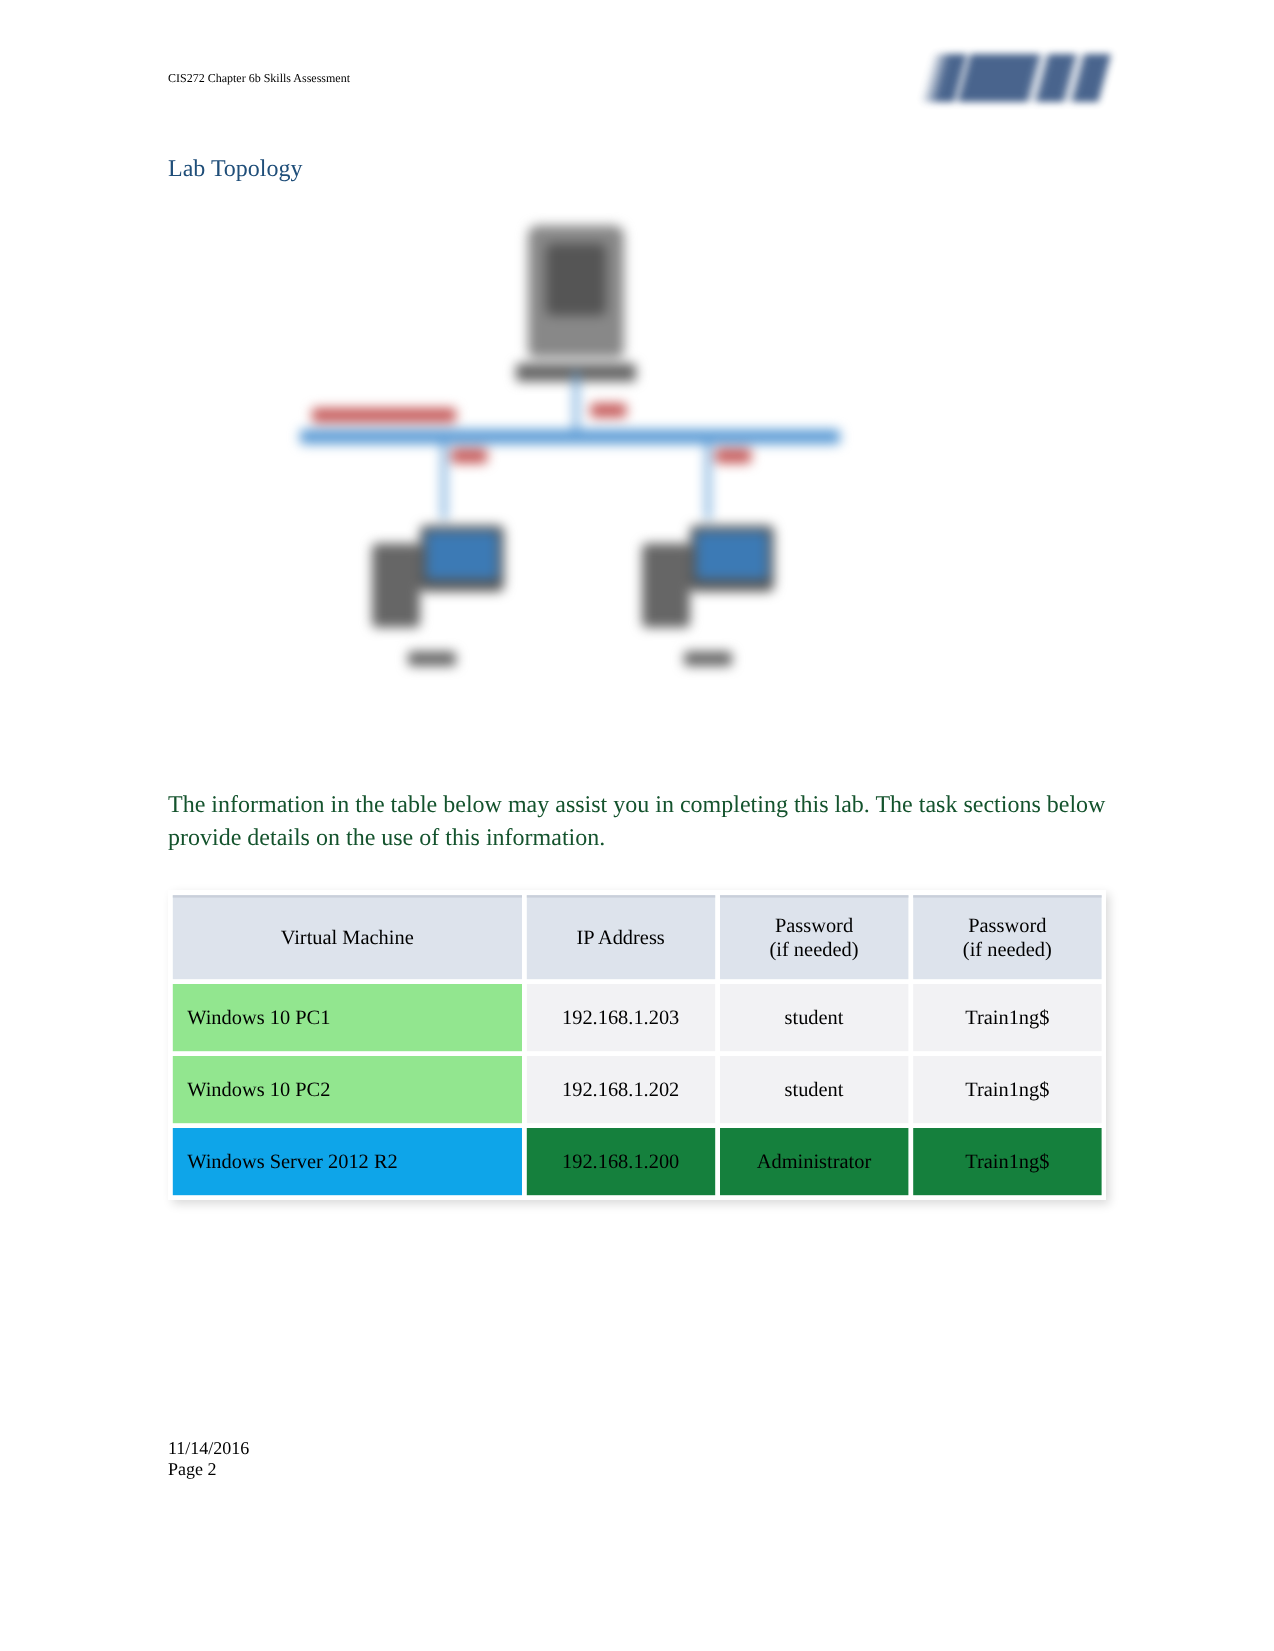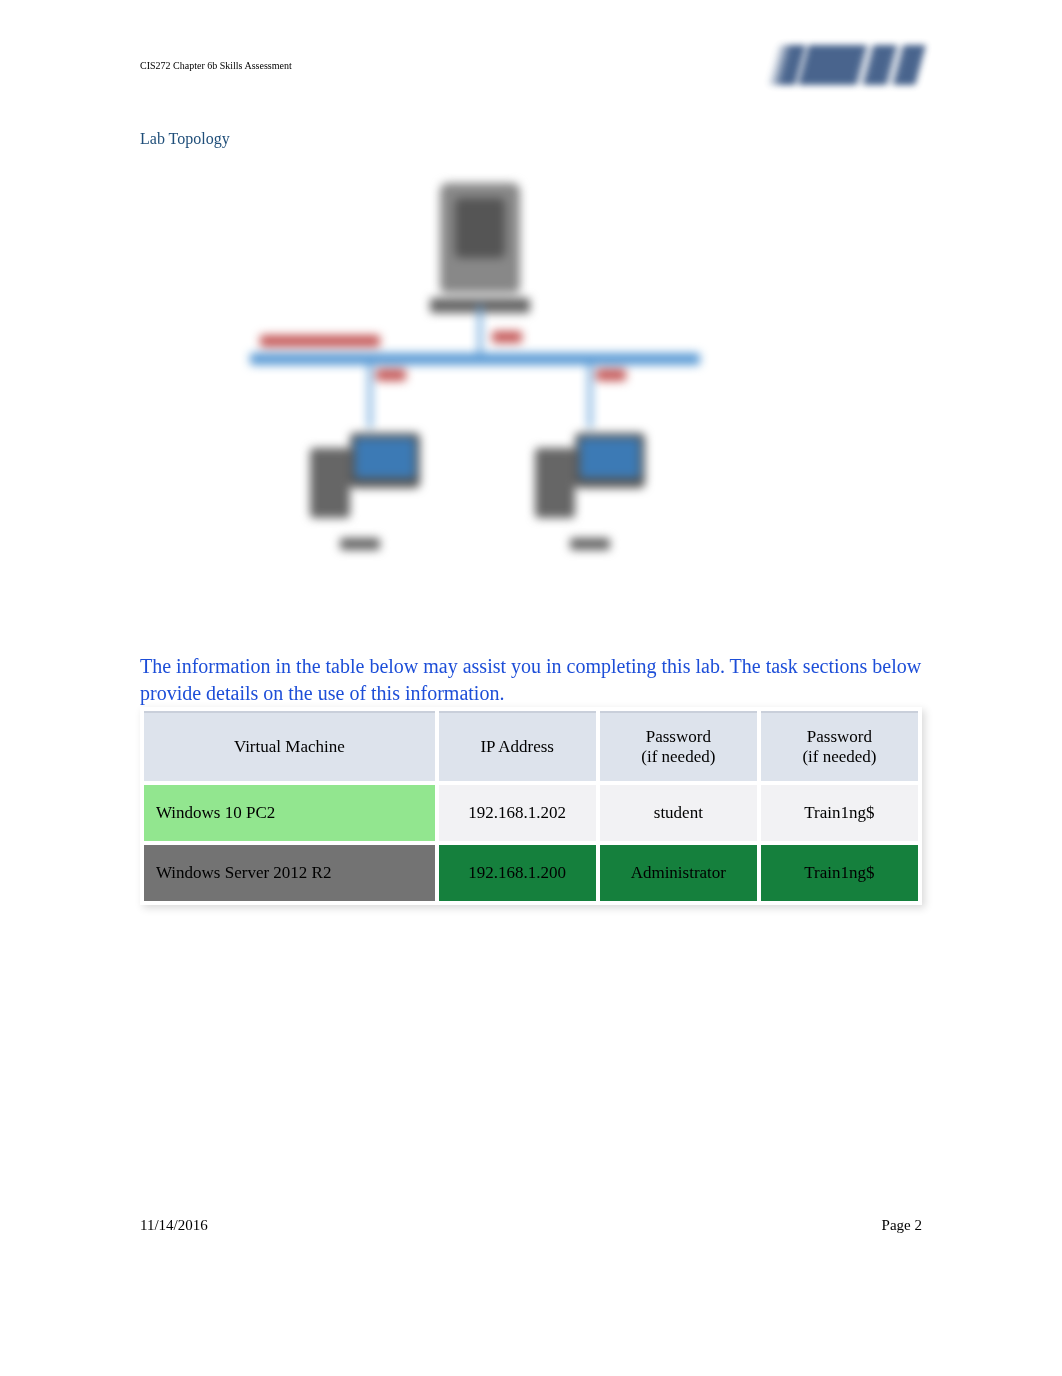--- a/index.html
+++ b/index.html
@@ -55,21 +55,21 @@
         #2a4a7a 78%,
         transparent 82%,
         #2a4a7a 86%,
         #2a4a7a 98%,
         transparent 100%
       );
       transform: skewX(-15deg);
       border-radius: 3px;
     }
     .section-heading {
-      font-size: 16px;
+      font-size: 20px;
       color: #1f4e79;
       margin-bottom: 25px;
       font-weight: normal;
       font-family: Liberation Serif, serif;
     }
     .topology {
       width: 560px;
       height: 430px;
       margin: 0 auto 50px 50px;
       position: relative;
@@ -219,22 +219,23 @@
       position: absolute;
       top: 365px;
       left: 380px;
       width: 40px;
       height: 12px;
       background: #666;
       border-radius: 3px;
     }
     .lab-settings-desc {
       font-size: 20px;
-      color: #1d4ed8;
+      color: #14532d;
       line-height: 1.35;
+      margin-bottom: 30px;
     }
     .vm-table {
       width: 100%;
       border-collapse: separate;
       border-spacing: 4px;
       box-shadow: 3px 3px 8px rgba(0,0,0,0.15);
     }
     .vm-table th {
       background: #dde3ec;
       font-weight: normal;
@@ -266,34 +267,34 @@
       text-align: left;
       padding-left: 12px;
     }
     .row-green td.cell-name {
       background: #92e68f;
     }
     .row-green td.cell-other {
       background: #f2f2f4;
     }
     .row-gray td.cell-name {
-      background: #737373;
+      background: #0ea5e9;
     }
     .row-gray td.cell-other {
       background: #15803d;
     }
     .footer {
       position: absolute;
       bottom: 142px;
       left: 140px;
       right: 140px;
       display: flex;
-      justify-content: space-between;
       align-items: baseline;
       font-size: 15px;
+      flex-direction: column;
     }
     .footer-date {
       color: #000;
     }
     .footer-copy {
       color: #000;
     }
     .footer-link {
       color: #0563c1;
       text-decoration: none;
@@ -354,20 +355,26 @@
           <span>(if needed)</span>
         </th>
         <th class="col-pwd">
           <span>Password</span><br>
           <span>(if needed)</span>
         </th>
       </tr>
     </thead>
     <tbody>
       <tr class="row-green">
+        <td class="cell-name">Windows 10 PC1</td>
+        <td class="cell-other">192.168.1.203</td>
+        <td class="cell-other">student</td>
+        <td class="cell-other">Train1ng$</td>
+      </tr>
+      <tr class="row-green">
         <td class="cell-name">Windows 10 PC2</td>
         <td class="cell-other">192.168.1.202</td>
         <td class="cell-other">student</td>
         <td class="cell-other">Train1ng$</td>
       </tr>
       <tr class="row-gray">
         <td class="cell-name">Windows Server 2012 R2</td>
         <td class="cell-other">192.168.1.200</td>
         <td class="cell-other">Administrator</td>
         <td class="cell-other">Train1ng$</td>

